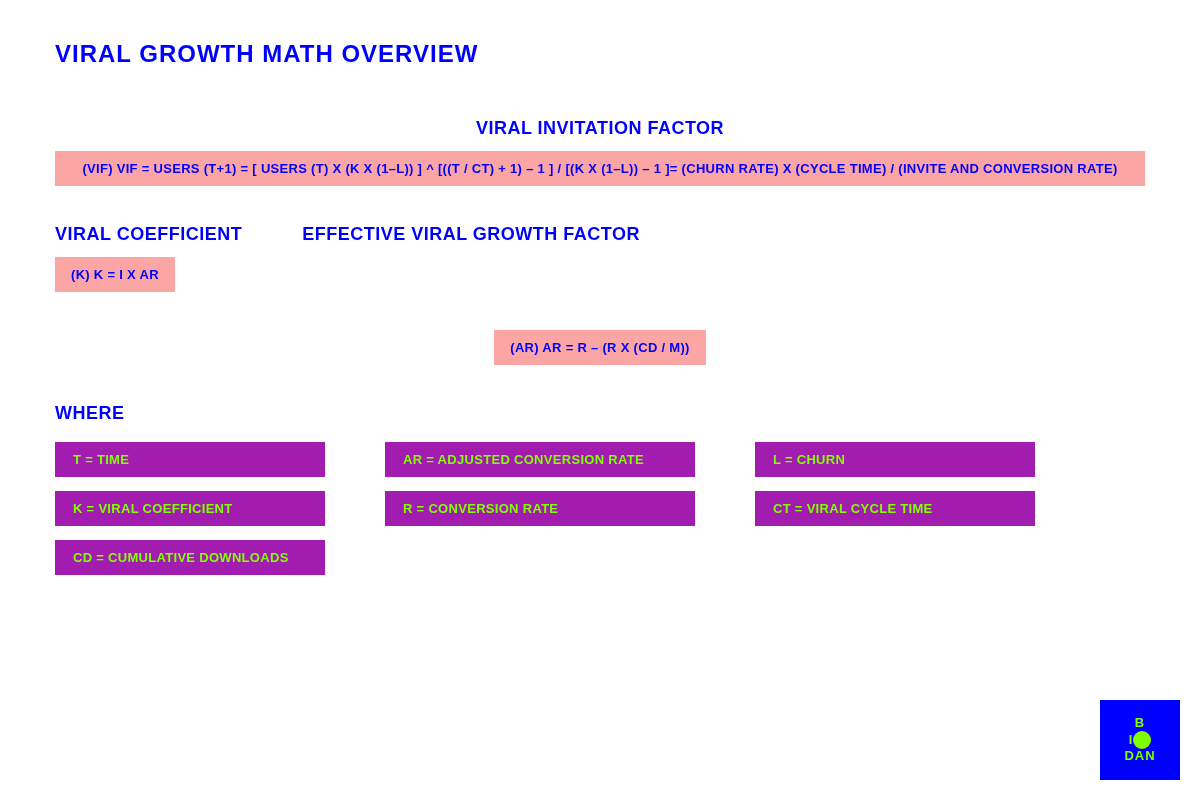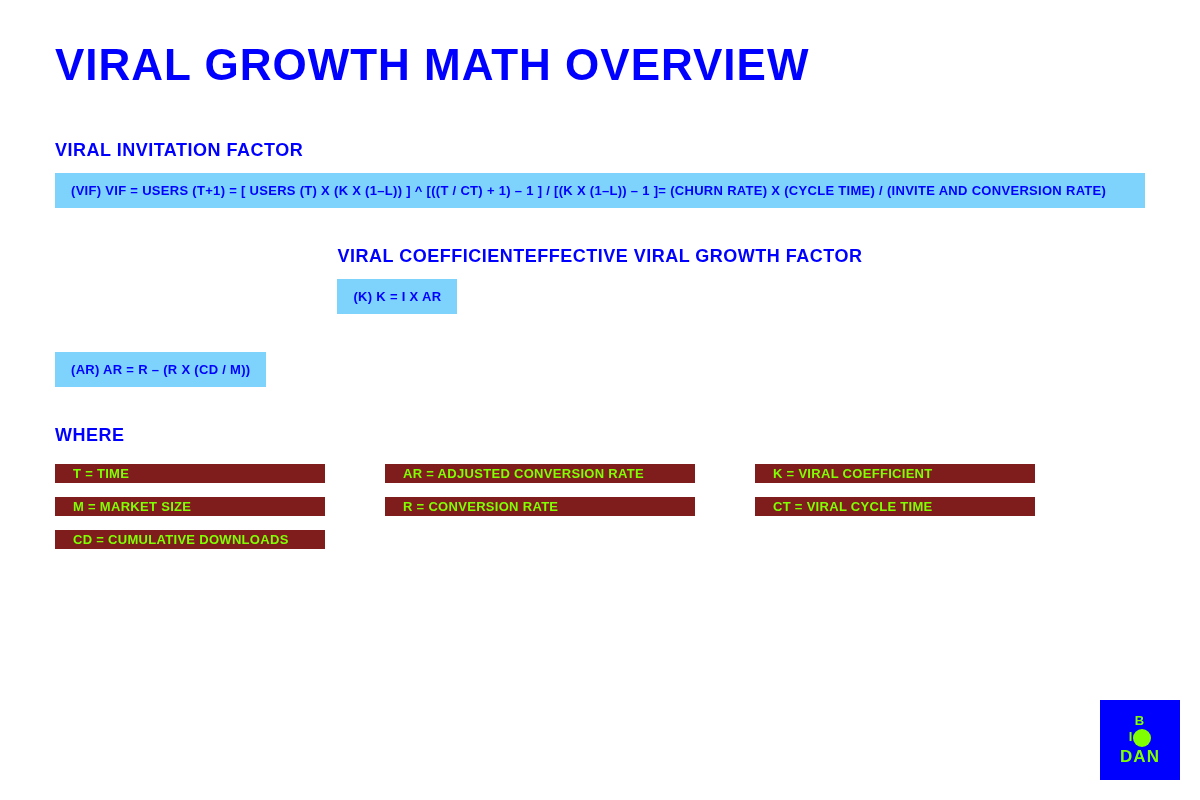--- a/index.html
+++ b/index.html
@@ -12,76 +12,77 @@
       height: 800px;
       background: #ffffff;
       font-family: Arial, sans-serif;
       overflow: hidden;
     }
     .page {
       padding: 40px 55px;
     }
     .page-title {
       color: #0000ff;
-      font-size: 44px;
+      font-size: 24px;
       font-weight: 900;
       text-transform: uppercase;
       margin-bottom: 50px;
       letter-spacing: 1px;
     }
     .section-label {
       color: #0000ff;
       font-size: 18px;
       font-weight: 900;
       text-transform: uppercase;
       margin-bottom: 12px;
       letter-spacing: 0.5px;
     }
     .green-box {
-      background: #7dd3fc;
+      background: #fca5a5;
       color: #0000ff;
       font-weight: 900;
       font-size: 13px;
       text-transform: uppercase;
       padding: 10px 16px;
       display: inline-block;
       letter-spacing: 0.3px;
     }
     .green-box-wide {
       display: block;
       width: 100%;
     }
     .section {
       margin-bottom: 38px;
+      text-align: center;
     }
     .two-col {
       display: flex;
+      gap: 60px;
       margin-bottom: 38px;
-      justify-content: center;
     }
     .two-col .col {
       flex: 0 0 auto;
     }
     .where-section {
       margin-top: 24px;
     }
     .where-grid {
       display: grid;
       grid-template-columns: 270px 310px 280px;
       grid-template-rows: auto auto auto;
       gap: 14px 60px;
       margin-top: 18px;
     }
     .purple-box {
-      background: #7f1d1d;
+      background: #a21caf;
       color: #7fff00;
       font-weight: 900;
       font-size: 13px;
       text-transform: uppercase;
-      padding: 2px 18px;
+      padding: 10px 18px;
       display: inline-block;
       letter-spacing: 0.3px;
     }
     .logo {
       position: absolute;
       bottom: 20px;
       right: 20px;
       width: 80px;
       height: 80px;
       background: #0000ff;
@@ -114,33 +115,33 @@
   <div class="section">
     <div class="green-box">(AR) AR = R – (R x (CD / M))</div>
   </div>
 
   <div class="where-section">
     <div class="section-label">WHERE</div>
     <div class="where-grid">
 
       <div class="purple-box">T = TIME</div>
       <div class="purple-box">AR = ADJUSTED CONVERSION RATE</div>
+      <div class="purple-box">L = CHURN</div>
 
       <div class="purple-box">K = VIRAL COEFFICIENT</div>
-      <div class="purple-box">M = MARKET SIZE</div>
 
       <div class="purple-box">R = CONVERSION RATE</div>
       <div class="purple-box">CT = VIRAL CYCLE TIME</div>
       <div class="purple-box">CD = CUMULATIVE DOWNLOADS</div>
     </div>
   </div>
 </div>
 
 <div class="logo">
   <div style="text-align:center; line-height:1.15;">
     <div style="color:#7fff00; font-weight:900; font-size:13px; font-family:Arial,sans-serif; letter-spacing:1px;">B</div>
     <div style="display:flex; align-items:center; justify-content:center; gap:1px;">
       <div style="color:#7fff00; font-weight:900; font-size:13px; font-family:Arial,sans-serif;">I</div>
       <div style="width:18px; height:18px; border-radius:50%; background:#7fff00;"></div>
     </div>
-    <div style="color:#7fff00; font-weight:900; font-size:17px; font-family:Arial,sans-serif; letter-spacing:1px;">DAN</div>
+    <div style="color:#7fff00; font-weight:900; font-size:13px; font-family:Arial,sans-serif; letter-spacing:1px;">DAN</div>
   </div>
 </div>
 
 </body></html>

